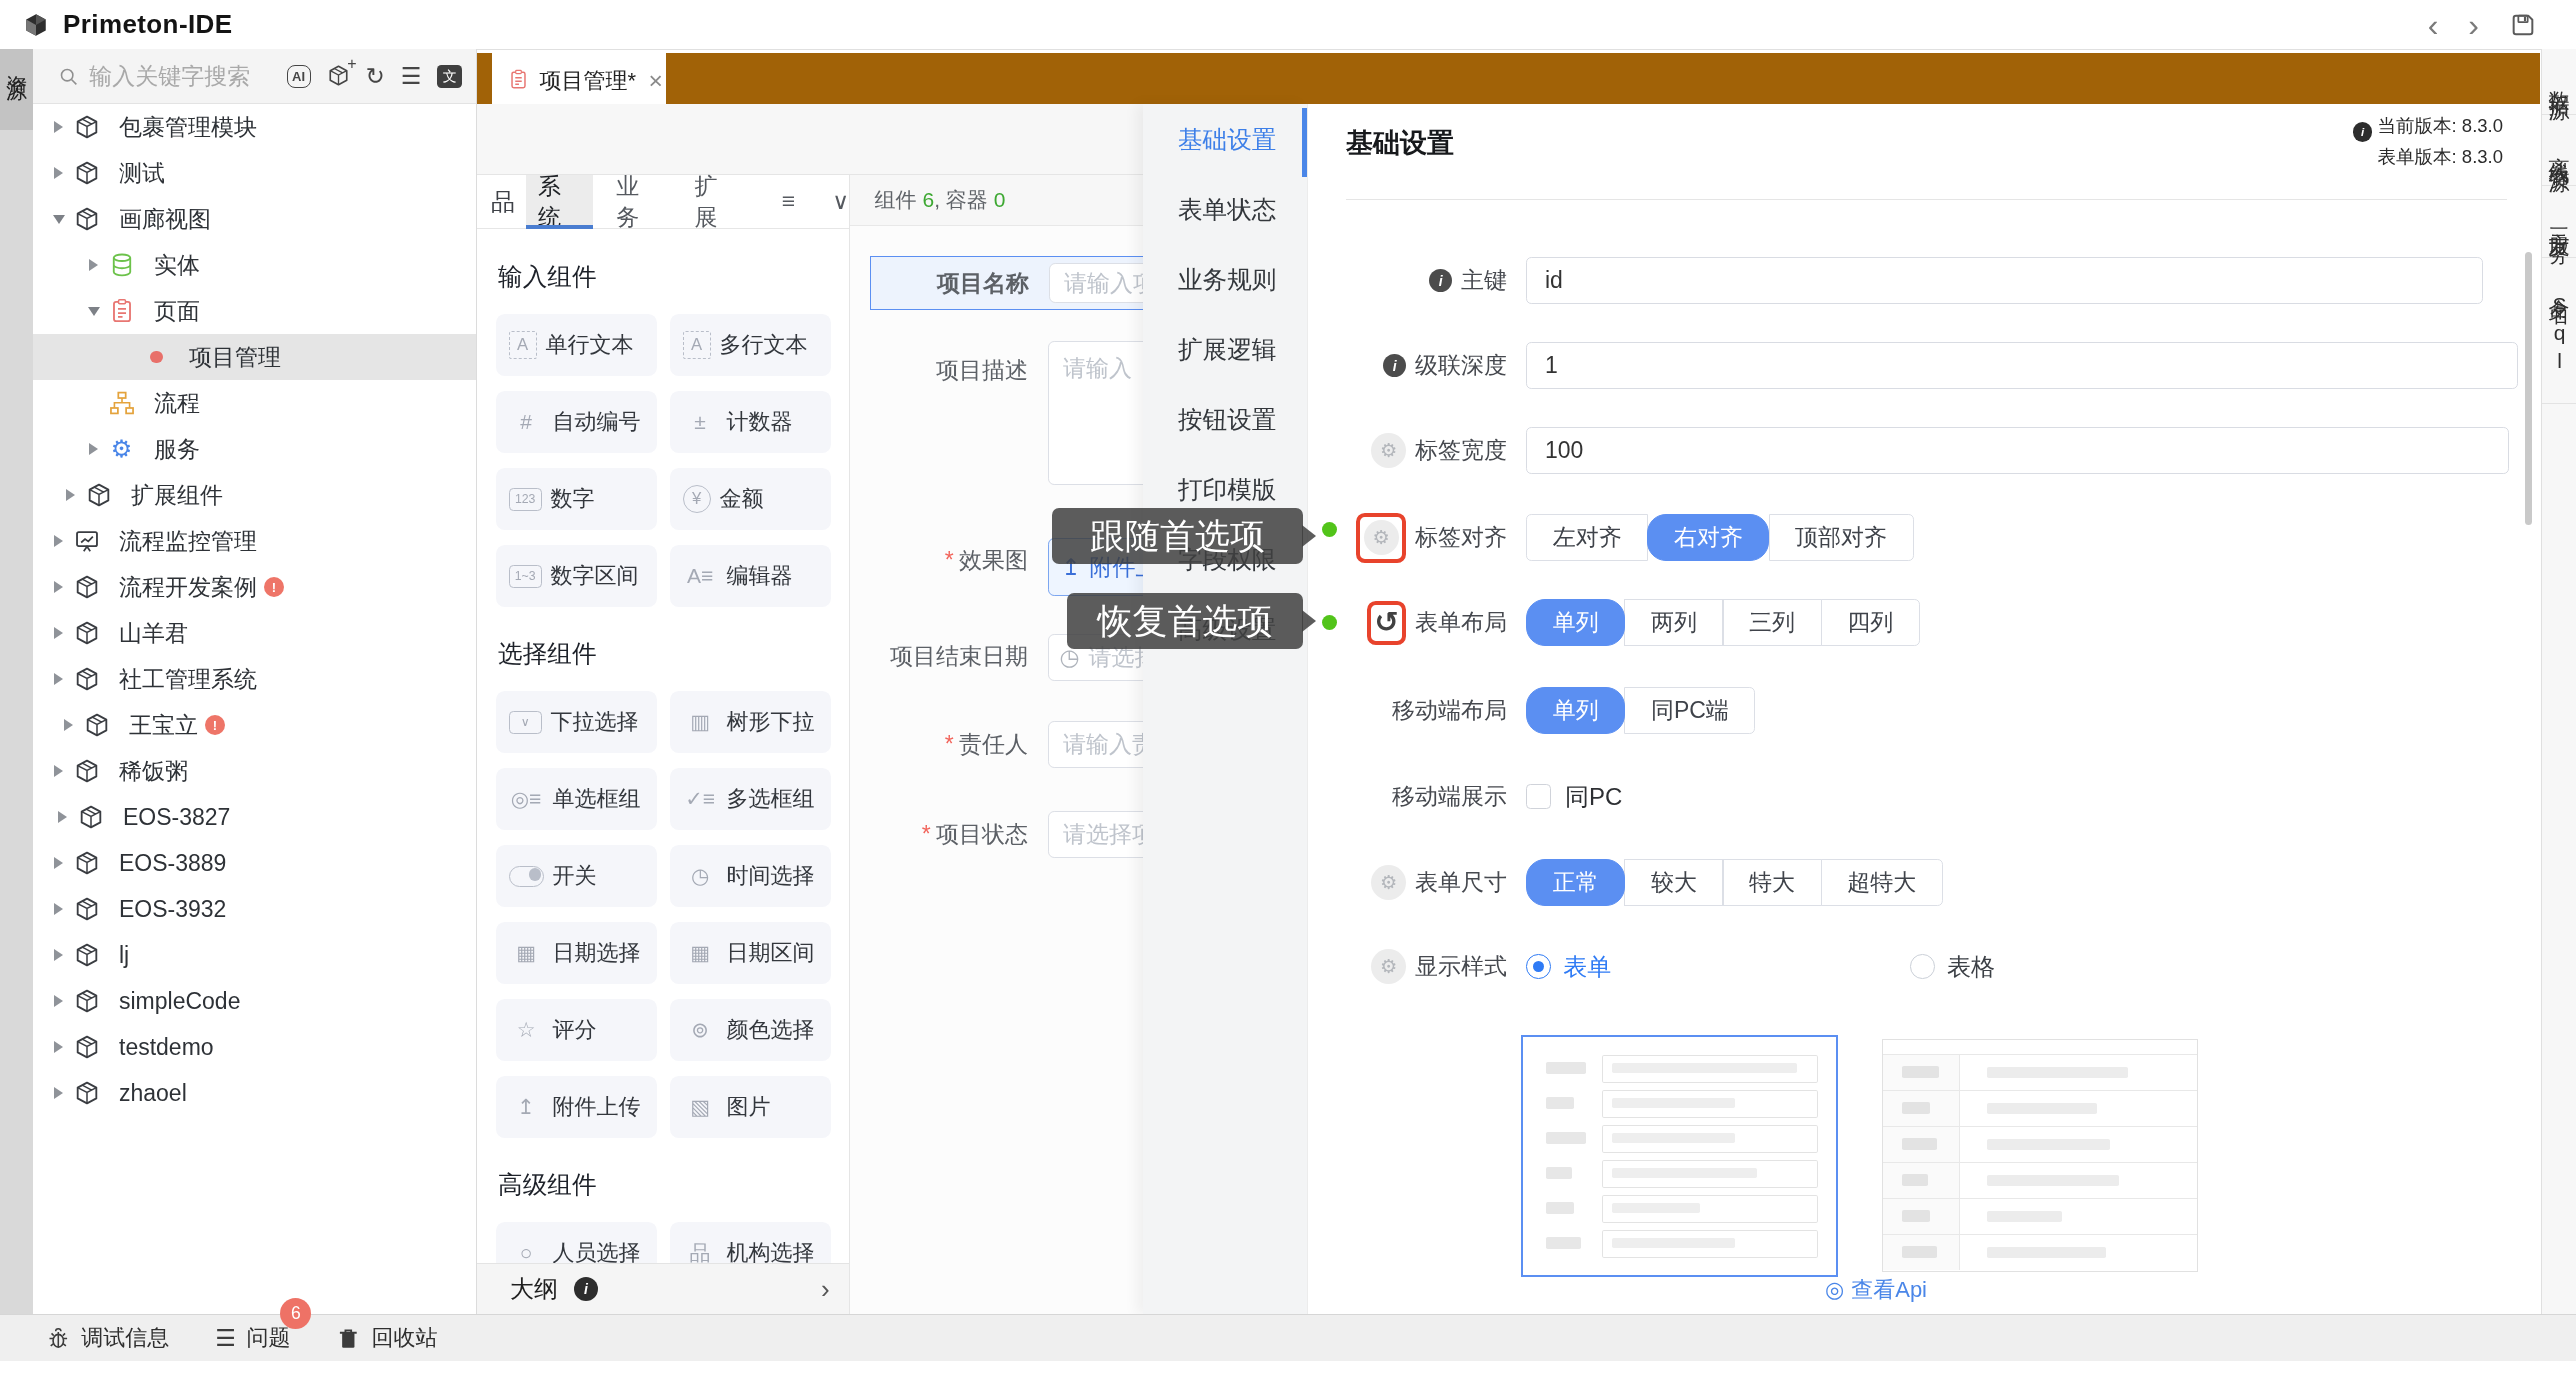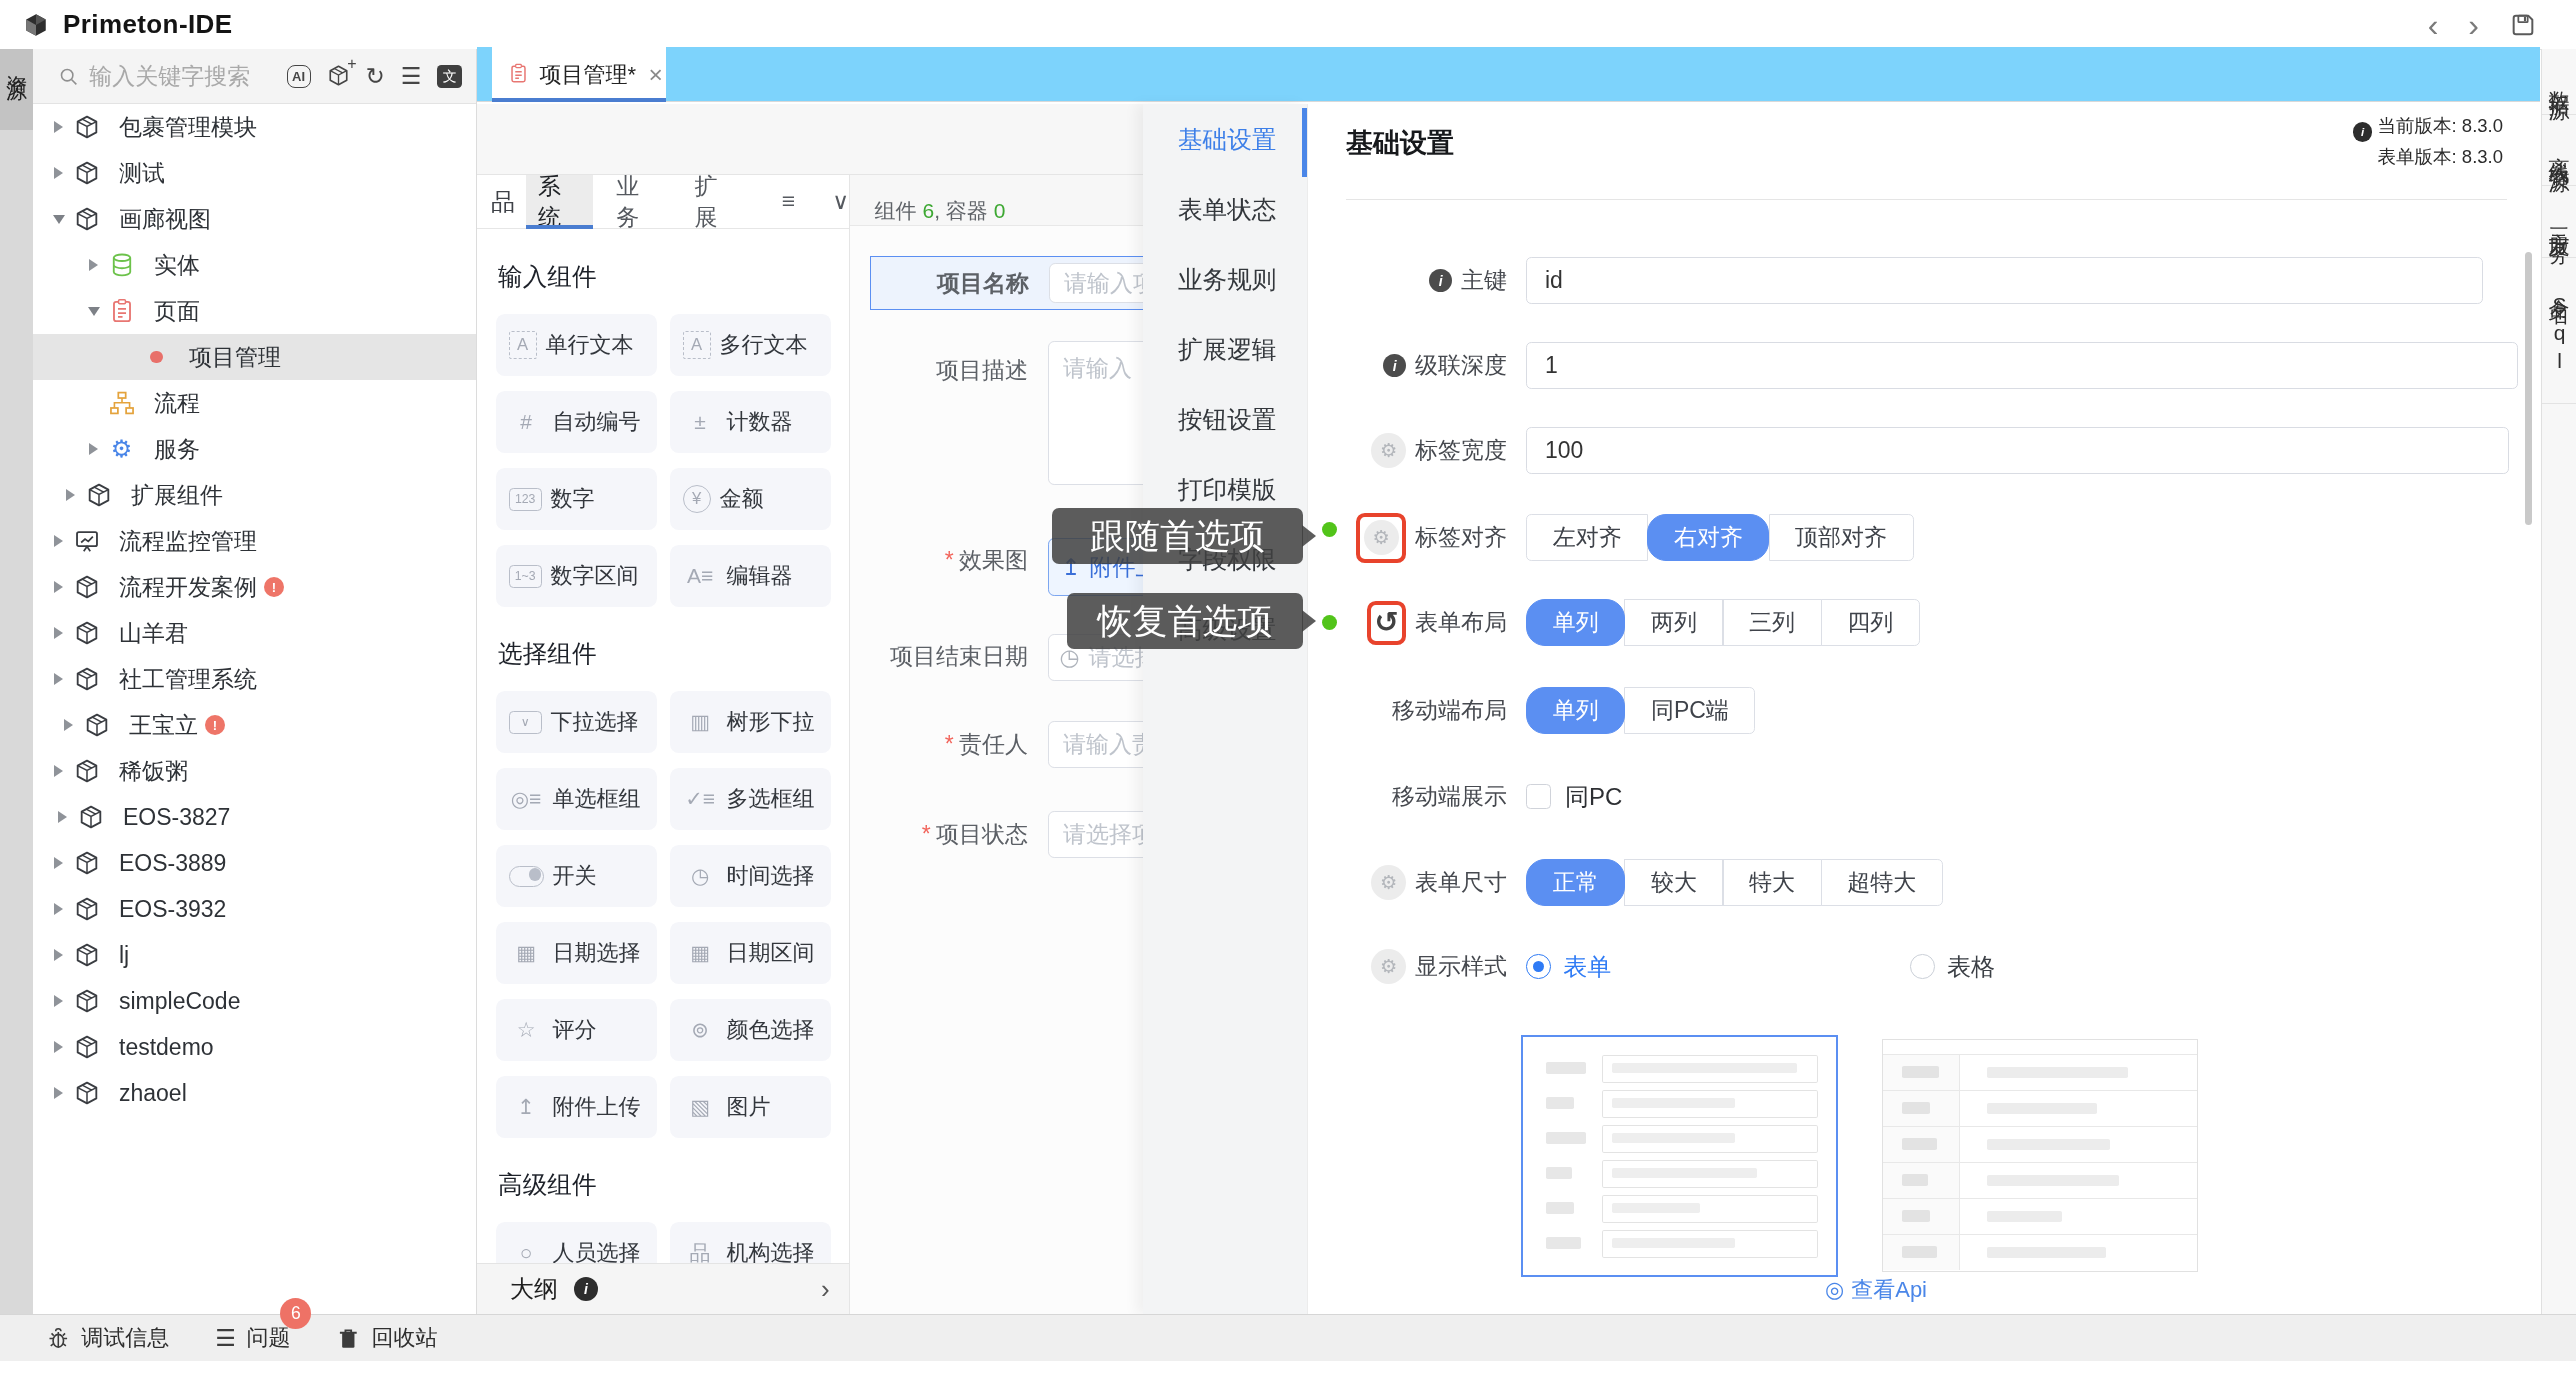--- a/index.html
+++ b/index.html
@@ -32,21 +32,21 @@
   .arrow.collapsed::before{content:"";border-left:9.7px solid #8f9399;border-top:6.2px solid transparent;border-bottom:6.2px solid transparent;}
   .arrow.expanded::before{content:"";border-top:9.7px solid #7d8187;border-left:6.2px solid transparent;border-right:6.2px solid transparent;}
   .ticon{width:33px;flex:0 0 33px;display:flex;align-items:center;justify-content:center;}
   .ticon svg{width:26px;height:26px;}
   .ic-cube{color:#3a3d42;} .ic-db{color:#6cc24a;} .ic-page{color:#e87672;} .ic-flow{color:#e4a33c;} .ic-chart{color:#3a3d42;}
   .gearTxt{font-size:24px;color:#4a86e8;}
   .reddot{width:12.3px;height:12.3px;border-radius:50%;background:#e8706a;}
   .tlabel{margin-left:16px;white-space:nowrap;}
   .tbadge{margin-left:7px;width:20px;height:20px;border-radius:50%;background:#ee7568;color:#fff;font-size:13px;font-weight:700;display:flex;align-items:center;justify-content:center;}
   
-  #tabbar{left:477px;top:47px;width:2063px;height:55px;background:#7dd3fc;border-bottom:0.9px solid #d9d9d9;box-sizing:border-box;text-decoration:underline;}
+  #tabbar{left:477px;top:53px;width:2063px;height:55px;background:#a16207;border-bottom:0.9px solid #d9d9d9;box-sizing:border-box;text-decoration:underline;}
   #tabActive{position:absolute;left:15px;top:0;width:174px;height:55px;background:#fff;display:flex;align-items:center;padding:0 16px;box-sizing:border-box;gap:10.6px;}
   #tabActive::after{content:"";position:absolute;left:0;bottom:0;width:100%;height:4.4px;background:#4a7dd0;}
   .pageIc svg{width:21px;height:21px;}
   #tabTitle{font-size:22px;color:#232323;white-space:nowrap;}
   #tabClose{font-size:24.6px;color:#8a8a8a;margin-left:1.8px;}
   
   #substrip{left:477px;top:104px;width:666px;height:71px;background:#f7f7f7;border-bottom:0.9px solid #e5e5e5;box-sizing:border-box;}
   
   #palette{left:477px;top:175px;width:373px;height:1139px;background:#fff;border-right:0.9px solid #e5e5e5;box-sizing:border-box;}
   #palTabs{position:absolute;left:0;top:0;width:100%;height:54px;background:#fff;border-bottom:0.9px solid #e6e6e6;display:flex;align-items:center;box-sizing:border-box;}
@@ -65,21 +65,21 @@
   .cic.v-circ{border:1.8px solid #b9bec9;border-radius:50%;width:26px;min-width:26px;height:26px;font-size:16.7px;}
   .sw{width:33px;height:19.3px;border:1.8px solid #b9bec9;border-radius:10.6px;position:relative;display:inline-block;}
   .sw .knob{position:absolute;right:1.8px;top:1.8px;width:12.3px;height:12.3px;border-radius:50%;background:#b9bec9;}
   .clabel{font-size:22px;color:#33373d;white-space:nowrap;}
   #outlineBar{position:absolute;left:0;bottom:0;width:100%;height:51px;background:#f5f5f5;border-top:0.9px solid #e4e4e4;display:flex;align-items:center;box-sizing:border-box;}
   #outlineLbl{font-size:24px;color:#1f1f1f;margin-left:33px;font-weight:500;}
   .infoDot{width:24px;height:24px;border-radius:50%;background:#2d2d2d;color:#fff;font-size:14px;font-style:italic;font-weight:700;display:inline-flex;align-items:center;justify-content:center;margin-left:16px;}
   #outlineChev{position:absolute;right:19.3px;font-size:26px;color:#555;}
   
   #canvas{left:850px;top:175px;width:293px;height:1139px;background:#fcfcfc;overflow:hidden;}
-  #cvHead{position:absolute;left:0;top:0;width:100%;height:51px;background:#f7f7f7;border-bottom:0.9px solid #e8e8e8;display:flex;align-items:flex-end;box-sizing:border-box;font-size:21px;}
+  #cvHead{position:absolute;left:0;top:0;width:100%;height:51px;background:#f7f7f7;border-bottom:0.9px solid #e8e8e8;display:flex;align-items:center;box-sizing:border-box;font-size:21px;}
   #cvCounts{margin-left:24.6px;white-space:nowrap;}
   #cvCounts .muted{color:#5f6368;} #cvCounts .num{color:#3da832;}
   .cfield{position:absolute;left:0;width:352px;}
   .flabel{position:absolute;left:0;width:178px;text-align:right;font-size:23px;color:#5c6066;white-space:nowrap;}
   .req{color:#f2655c;margin-right:5.3px;font-size:23px;}
   .fctl{position:absolute;left:198px;background:#fff;border:1.8px solid #dcdfe6;border-radius:6.2px;box-sizing:border-box;color:#bfc4cc;font-size:23px;overflow:hidden;white-space:nowrap;}
   .selBox{position:absolute;left:20px;top:81px;width:317px;height:54px;background:#edf3fd;border:1.8px solid #5b8ff2;box-sizing:border-box;}
   .upload{background:#eef5ff;border-color:#7ca6f0;color:#3a6fd8;display:flex;align-items:center;gap:8.8px;padding-left:12.3px;}
   
   #menu{left:1143px;top:104px;width:164px;height:1211px;background:#f3f4f5;box-shadow:-7px 0 12.3px rgba(0,0,0,.05);}

